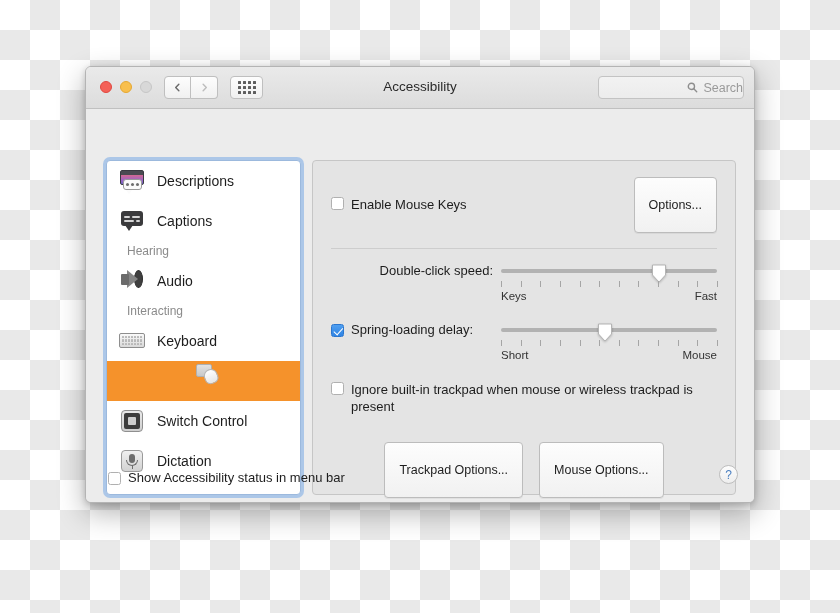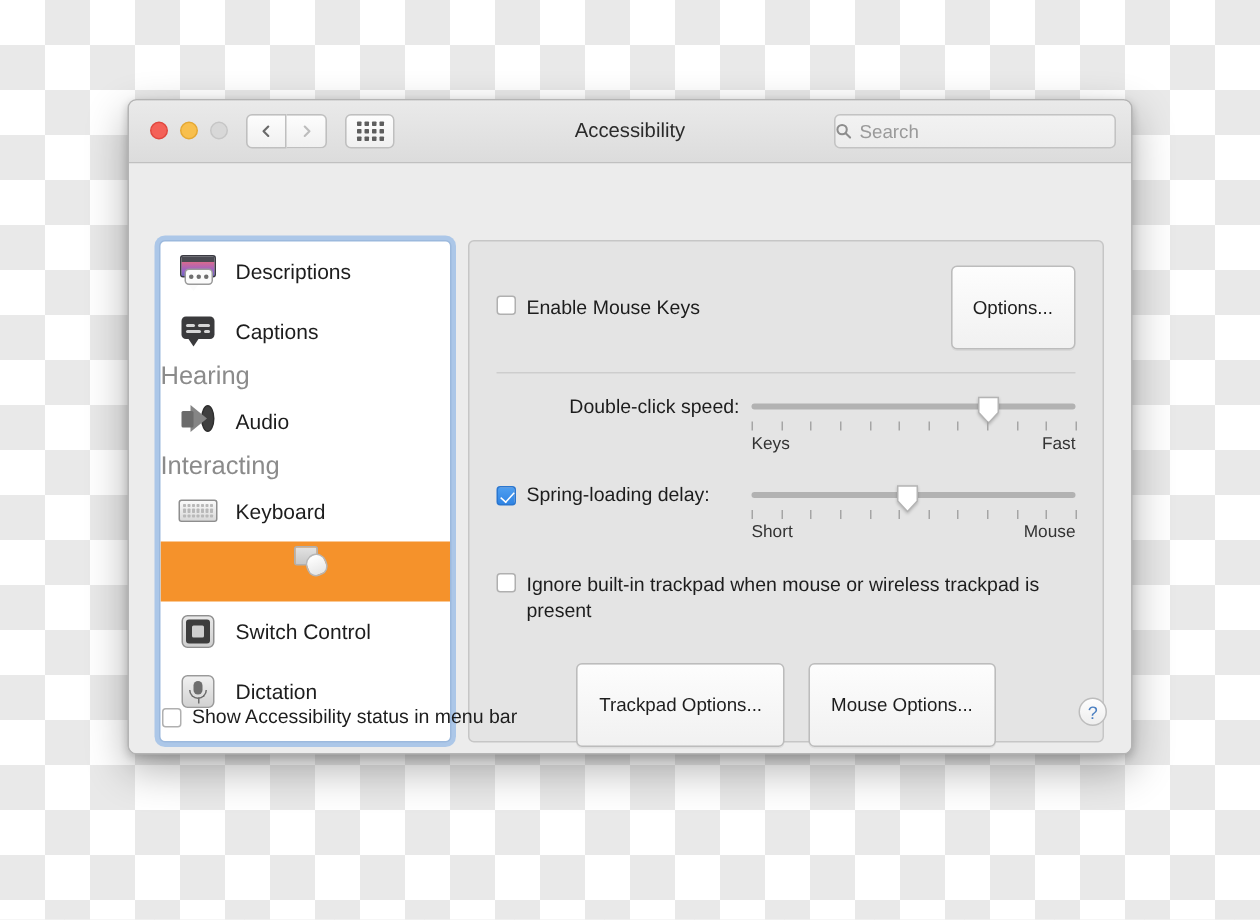--- a/index.html
+++ b/index.html
@@ -100,25 +100,25 @@
     position: absolute;
     left: 0; right: 0; top: 12px;
     text-align: center;
     font-size: 13.5px;
     color: #2b2b2b;
   }
 
   .searchbox {
     position: absolute;
     right: 10px; top: 9px;
-    width: 188px; height: 23px;
+    width: 146px; height: 23px;
     background: linear-gradient(to bottom, #f2f2f2, #ececec);
     border: 1px solid #c3c3c3;
     border-radius: 4px;
-    display: flex; align-items: center; justify-content: flex-start;
+    display: flex; align-items: center; justify-content: flex-end;
     box-sizing: border-box;
   }
   .search-inner { display: flex; align-items: center; gap: 5px; }
   .mag { width: 11px; height: 11px; }
   .mag circle { fill: none; stroke: #8d8d8d; stroke-width: 1.5; }
   .mag line { stroke: #8d8d8d; stroke-width: 1.5; stroke-linecap: round; }
   .search-ph { font-size: 12.5px; color: #9a9a9a; }
 
   
   .content {
@@ -143,23 +143,23 @@
     display: flex;
     align-items: center;
     height: 40px;
     padding-left: 11px;
     gap: 11px;
   }
   .sb-row.selected { background: #f5922b; flex-direction: column; }
   .sb-label { font-size: 14px; color: #1d1d1d; }
   .sb-row.selected .sb-label { color: #ffffff; }
   .sb-group {
-    font-size: 17px;
+    font-size: 12px;
     color: #8b8b8b;
-    padding-left: 0;
+    padding-left: 20px;
     height: 20px;
     line-height: 20px;
   }
   .ico { width: 28px; height: 24px; flex: 0 0 28px; position: relative; }
 
   
   .ico-desc .scr {
     position:absolute; left:2px; top:1px; width:24px; height:15px; border-radius:2px;
     background: linear-gradient(to bottom, #4a4a52 0%, #4a4a52 28%, #d86a8e 28%, #9a63c9 72%, #6f63c0 100%);
     border:1px solid #3a3a42; box-sizing:border-box;

